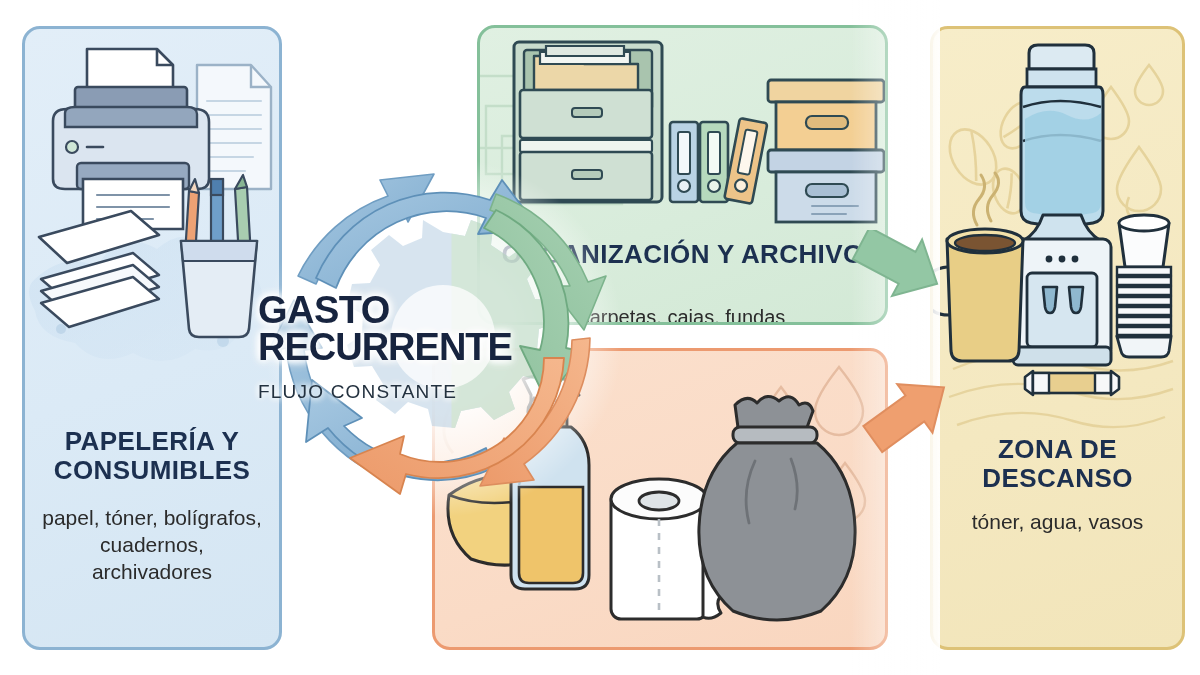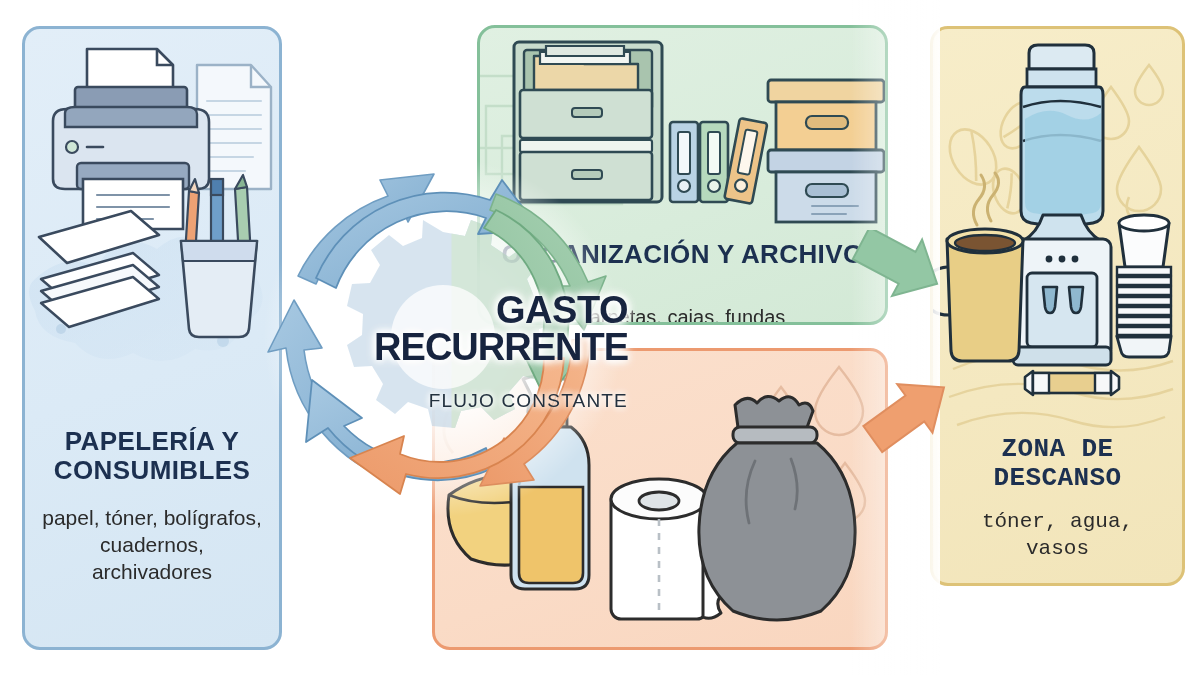--- a/index.html
+++ b/index.html
@@ -24,24 +24,23 @@
     left:477px;top:25px;width:411px;height:300px;
     background:linear-gradient(160deg,#e0f0e2 0%,#d8ecdb 60%,#d3e9d6 100%);
     border:3px solid #84c09a;
   }
   #panel-cleaning{
     left:432px;top:348px;width:456px;height:302px;
     background:linear-gradient(160deg,#fbe0cd 0%,#fadbc6 60%,#f9d6bf 100%);
     border:3px solid #ec9a70;
   }
   #panel-break{
-    left:930px;top:26px;width:255px;height:560px;
+    left:930px;top:26px;width:255px;height:624px;
     background:linear-gradient(160deg,#f7edc9 0%,#f4e8c0 60%,#f2e5ba 100%);
     border:3px solid #ddc277;
-    font-family:Liberation Mono, monospace;
   }
 
   
   .p-title{
     position:absolute;left:0;right:0;text-align:center;
     color:#1c3050;font-weight:bold;letter-spacing:.4px;line-height:1.13;
   }
   .p-sub{
     position:absolute;left:0;right:0;text-align:center;
     color:#2b2b2b;line-height:1.28;
@@ -49,31 +48,31 @@
   #t-stationery{top:398px;font-size:26px;}
   #s-stationery{top:476px;font-size:21px;padding:0 14px;}
   #t-filing{top:212px;font-size:26px;}
   #s-filing{top:277px;font-size:20px;padding:0 10px;}
   #t-break{top:406px;font-size:26px;}
   #s-break{top:480px;font-size:21px;padding:0 12px;}
 
   
   #hub{position:absolute;left:258px;top:152px;width:370px;height:370px;}
   #hub-text{
-    position:absolute;left:0;top:140px;width:370px;text-align:right;
+    position:absolute;left:0;top:140px;width:370px;text-align:left;
     pointer-events:none;
   }
   #hub-title{
     font-size:38px;font-weight:bold;color:#17243f;line-height:.97;
     letter-spacing:-0.5px;
     text-shadow:0 0 7px #fff,0 0 7px #fff,0 0 12px #fff,0 0 12px #fff;
   }
   #hub-title .l2{font-size:38px;display:block;letter-spacing:-1px;}
   #hub-sub{
-    margin-top:24px;font-size:19px;color:#23313f;letter-spacing:1.2px;
+    margin-top:15px;font-size:19px;color:#23313f;letter-spacing:1.2px;
     text-shadow:0 0 6px #fff,0 0 6px #fff,0 0 10px #fff;
   }
 
   
   #hub-glow{
     position:absolute;left:238px;top:132px;width:410px;height:410px;
     background:radial-gradient(circle at 50% 50%, rgba(255,255,255,.95) 24%, rgba(255,255,255,.65) 42%, rgba(255,255,255,0) 62%);
     pointer-events:none;
   }
   .edge-fade{position:absolute;pointer-events:none;}

